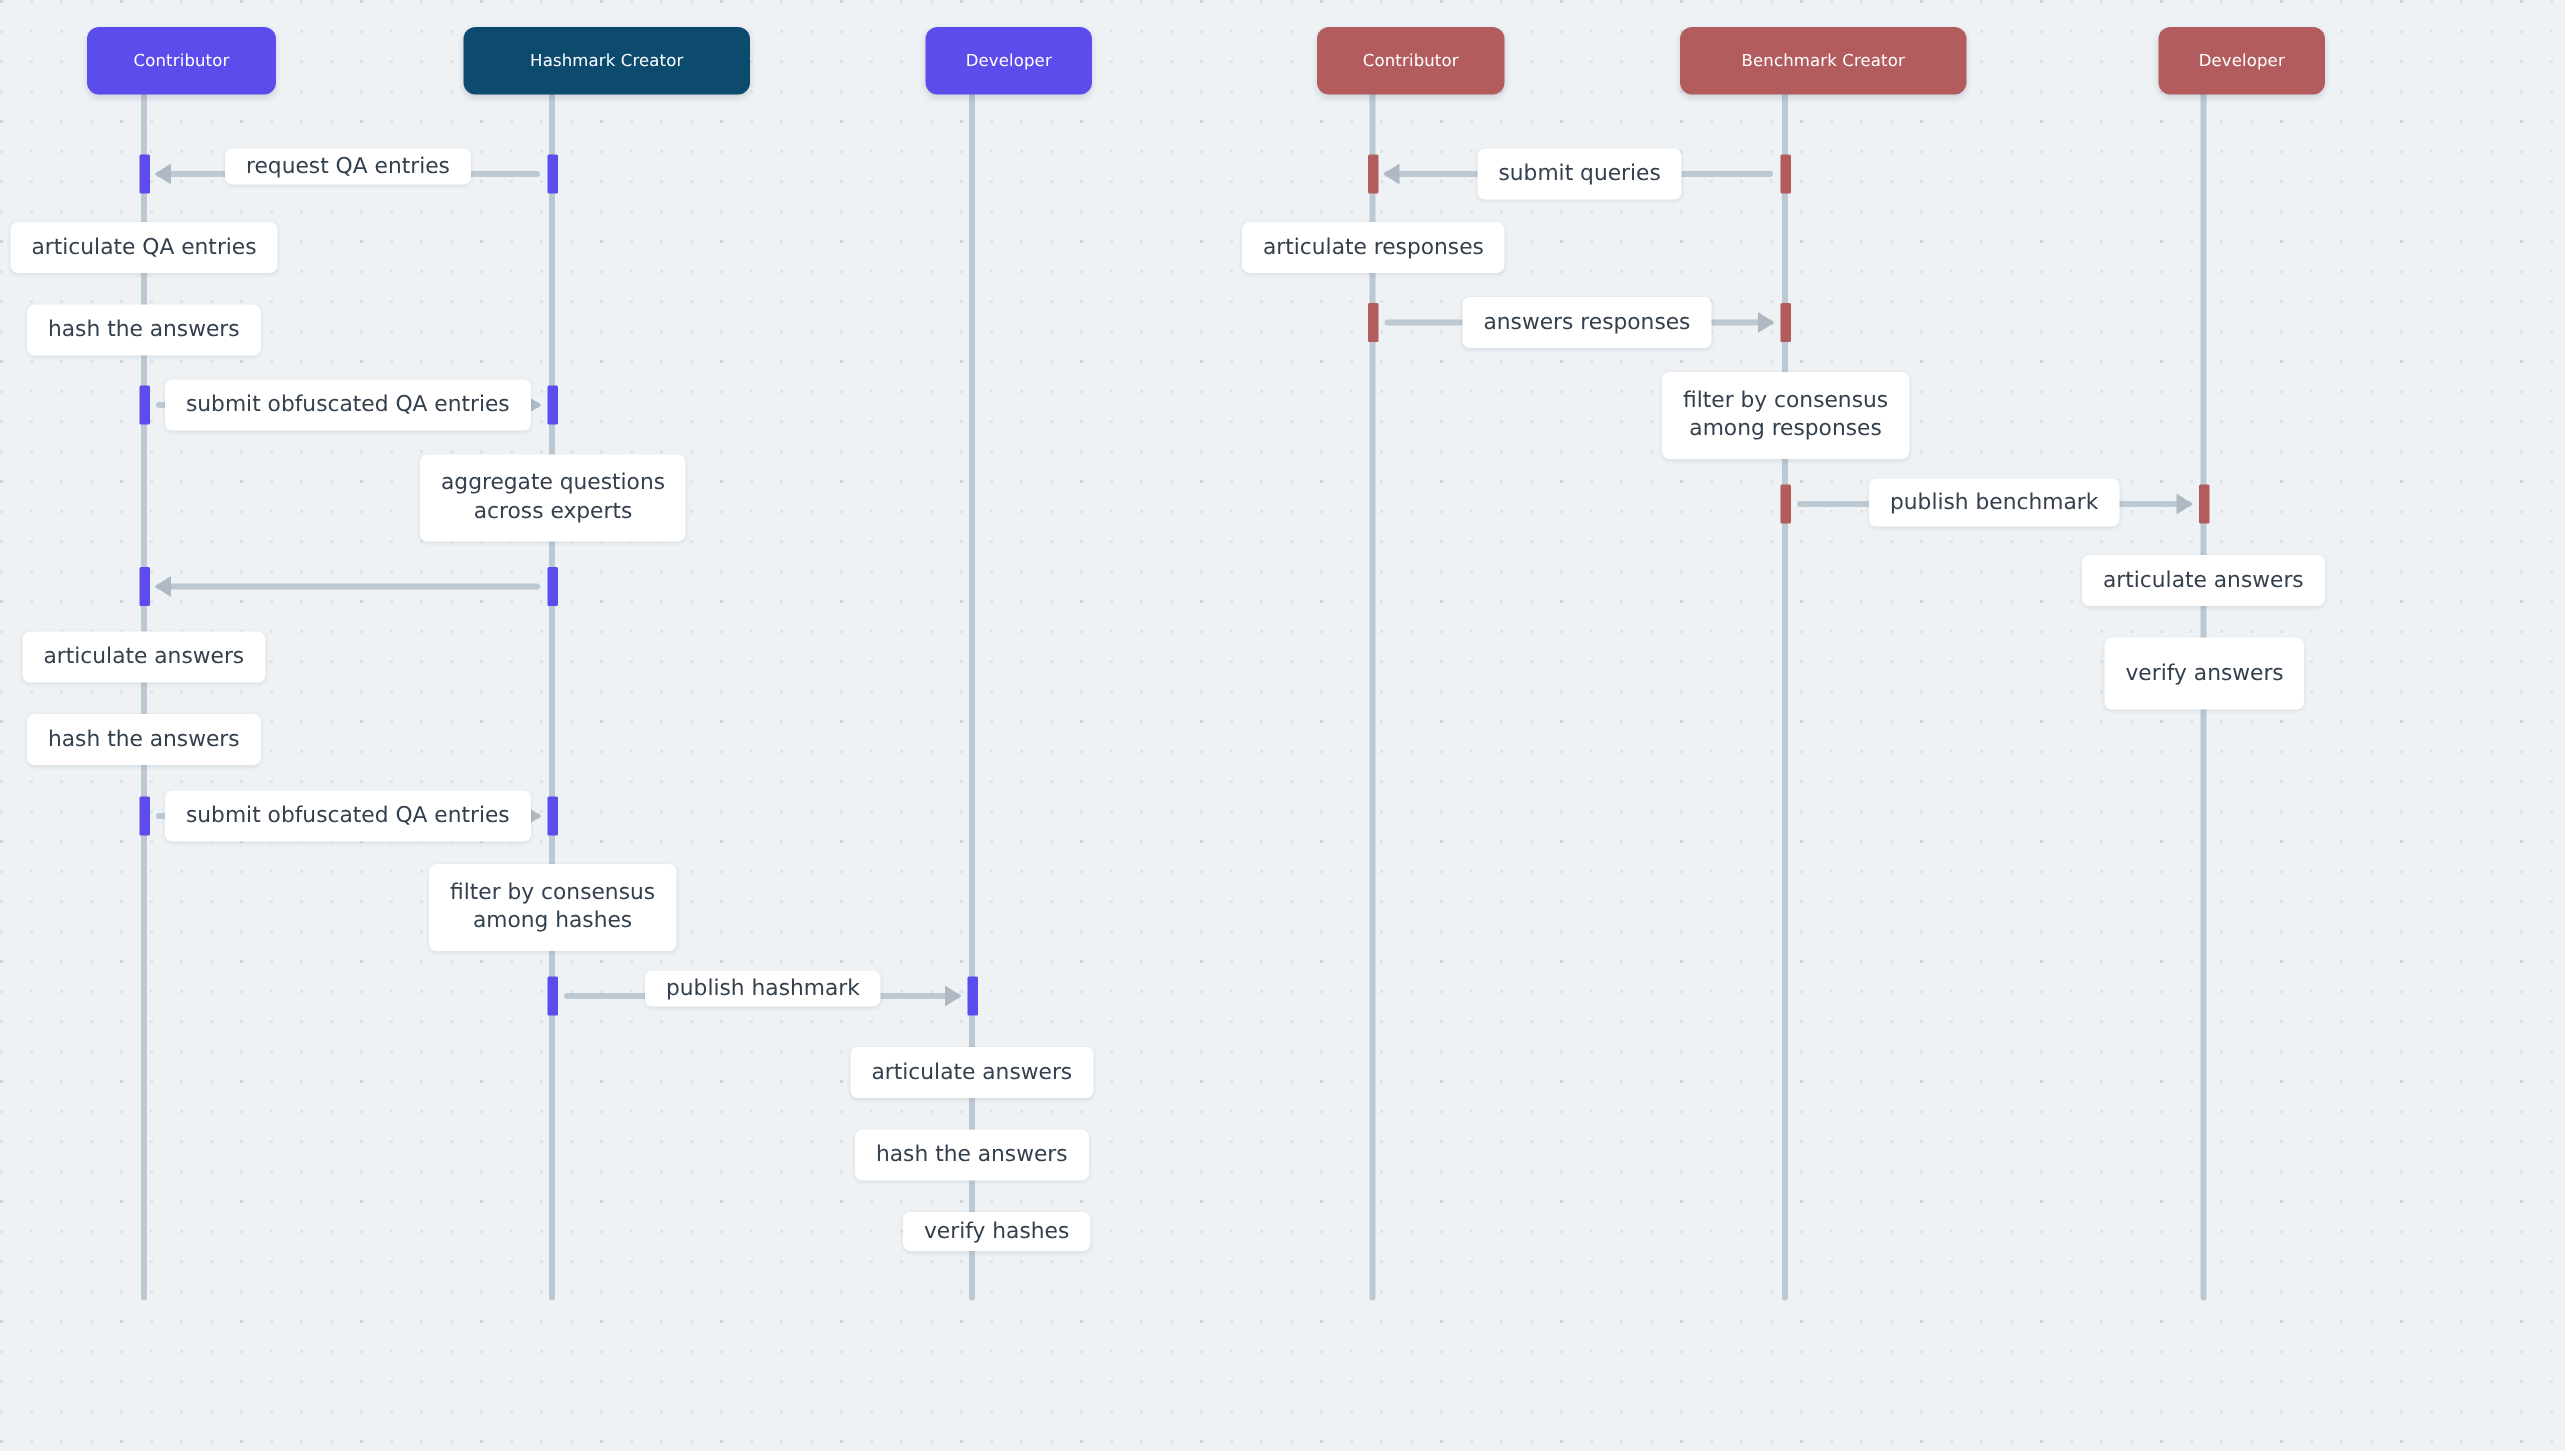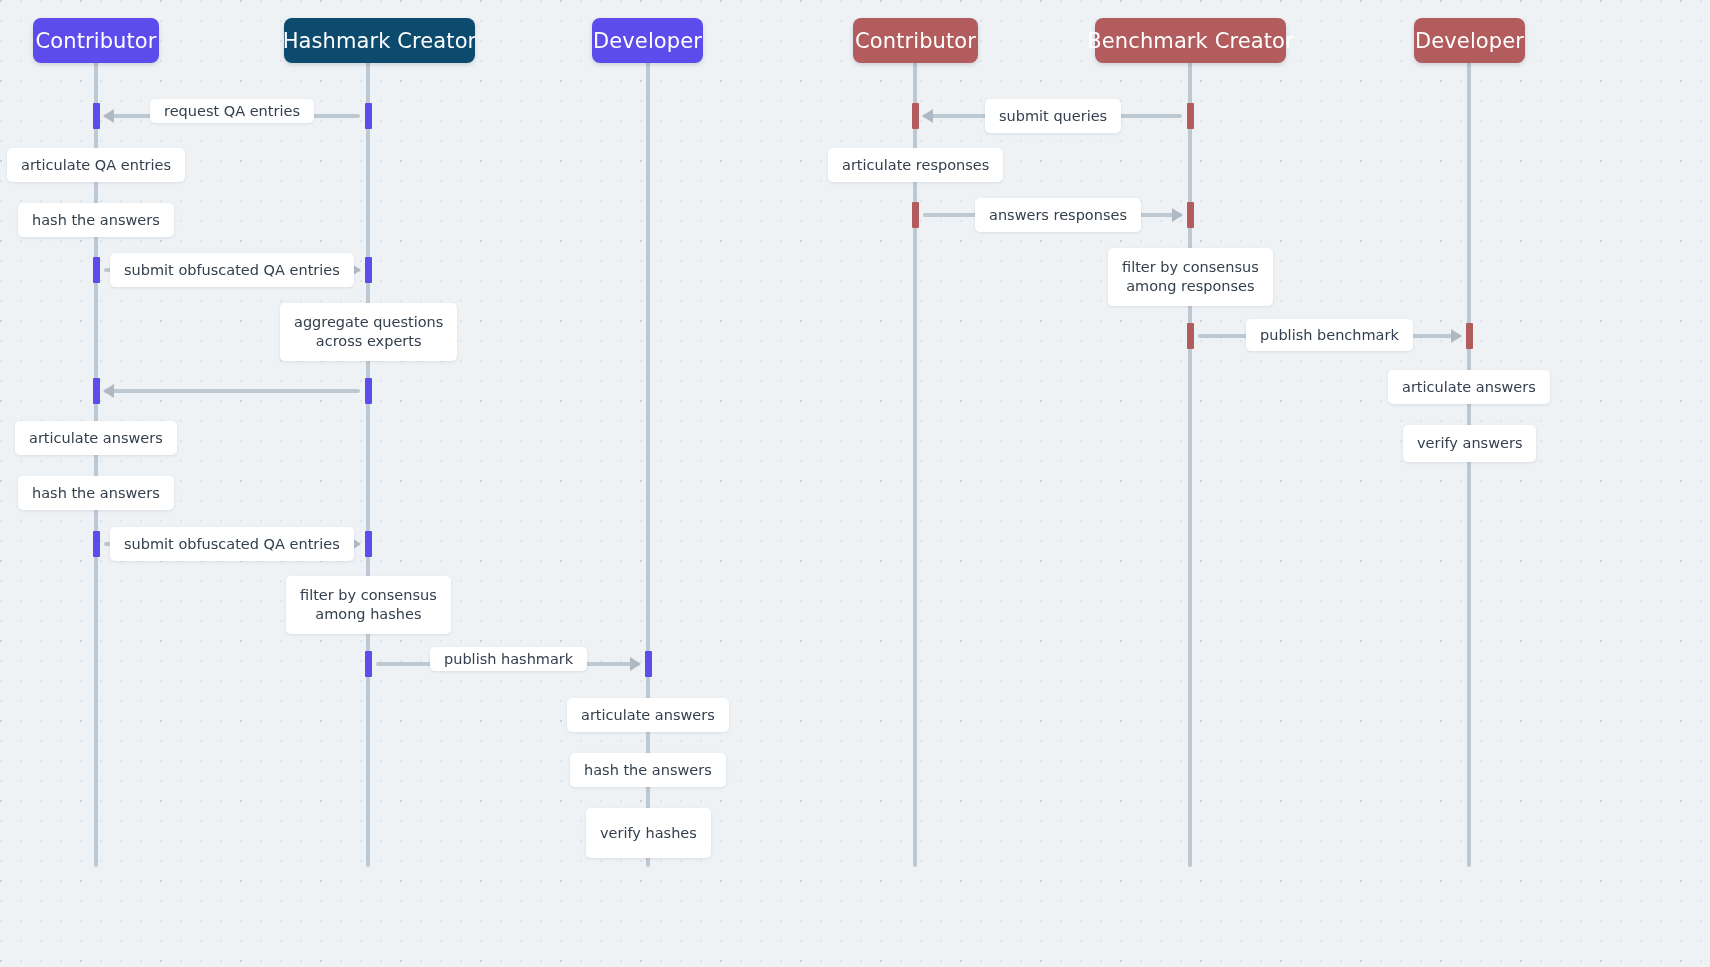--- a/index.html
+++ b/index.html
@@ -25,26 +25,27 @@
   .lifeline{
     position:absolute;width:4px;border-radius:2px;
     background:#bcc8d2;
   }
   .participant{
     position:absolute;
     height:45px;
     border-radius:8px;
     display:flex;align-items:center;justify-content:center;
     color:#ffffff;
-    font-size:21px;
+    font-size:11px;
     letter-spacing:.1px;
     box-shadow:0 2px 4px rgba(60,72,88,.18);
     white-space:nowrap;
     padding:0 14px;
     box-sizing:border-box;
+    margin-left:25px;
   }
   .p-purple{background:#5b4ceb;}
   .p-red{background:#b25c5e;}
 
   .activation{
     position:absolute;width:7px;border-radius:1px;
   }
   .act-purple{background:#5b4ceb;}
   .act-red{background:#b25c5e;}
 
@@ -148,20 +149,20 @@
     <div class="label multiline" style="height: 58px; top: 303px; left: 280px;">
       <div><span>aggregate questions</span><br><span>across experts</span></div>
     </div>
     <div class="label" style="height: 34px; top: 421px; left: 15px;">articulate answers</div>
     <div class="label" style="height: 34px; top: 476px; left: 18px;">hash the answers</div>
     <div class="label multiline" style="height: 58px; top: 576px; left: 286px;">
       <div><span>filter by consensus</span><br><span>among hashes</span></div>
     </div>
     <div class="label" style="height: 34px; top: 698px; left: 567px;">articulate answers</div>
     <div class="label" style="height: 34px; top: 753px; left: 570px;">hash the answers</div>
-    <div class="label" style="height: 50px; top: 808px; left: 586px;">verify hashes</div>
+    <div class="label" style="height: 26px; top: 808px; left: 602px;">verify hashes</div>
     <div class="label" style="height: 34px; top: 148px; left: 828px;">articulate responses</div>
     <div class="label multiline" style="height: 58px; top: 248px; left: 1108px;">
       <div><span>filter by consensus</span><br><span>among responses</span></div>
     </div>
     <div class="label" style="height: 34px; top: 370px; left: 1388px;">articulate answers</div>
-    <div class="label" style="height: 37px; top: 425px; left: 1403px;">verify answers</div>
+    <div class="label" style="height: 48px; top: 425px; left: 1403px;">verify answers</div>
   </div>
 
 </body></html>

